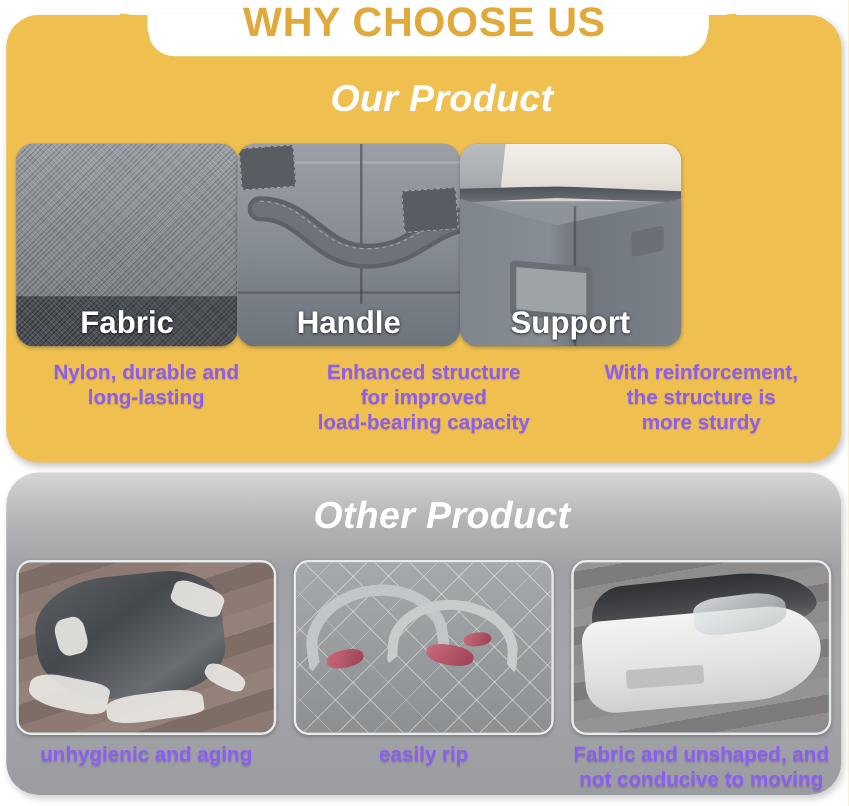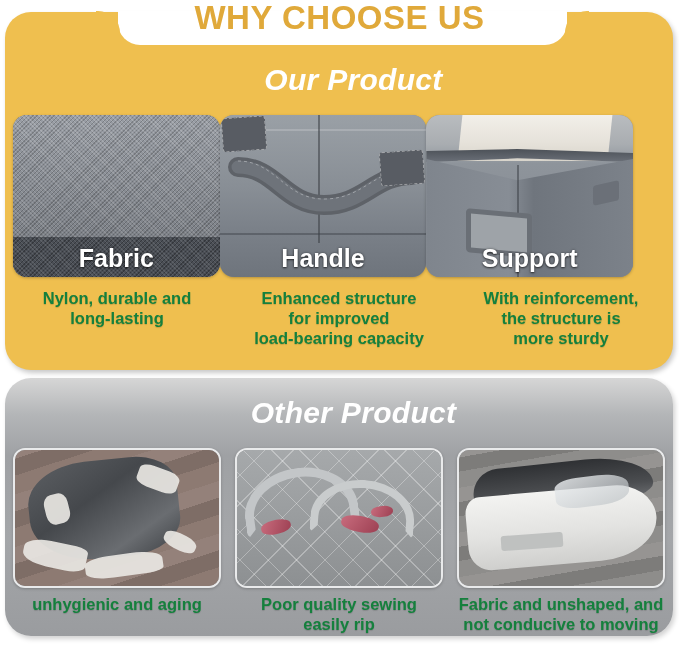--- a/index.html
+++ b/index.html
@@ -89,21 +89,21 @@
     font-style: italic;
   }
   .heading-our { top: 63px; }
   .heading-other { top: 396px; }
 
   
   .cards-our {
     position: absolute;
     left: 13px;
     top: 115px;
-    width: 620px;
+    width: 532px;
     height: 162px;
     display: flex;
     justify-content: center;
   }
   .card {
     position: relative;
     width: 208px;
     height: 162px;
     border-radius: 14px;
     overflow: hidden;
@@ -271,21 +271,21 @@
     top: 594px;
     width: 652px;
     display: flex;
     justify-content: space-between;
   }
   .caption {
     width: 208px;
     text-align: center;
     font-size: 16.5px;
     font-weight: bold;
-    color: #15803d;
+    color: #8b5cf6;
     line-height: 20px;
     text-shadow: 0 1px 1px rgba(0,0,0,0.15);
   }
   .caption span { display: block; }
 
   
   .panel-other {
     position: absolute;
     left: 5px;
     top: 378px;
@@ -541,21 +541,20 @@
       </div>
     </div>
 
   </div>
 
   <div class="captions-other">
     <div class="caption">
       <span>unhygienic and aging</span>
     </div>
     <div class="caption">
-      <span>Poor quality sewing</span>
       <span>easily rip</span>
     </div>
     <div class="caption">
       <span>Fabric and unshaped, and</span>
       <span>not conducive to moving</span>
     </div>
   </div>
 
 </div>
 

